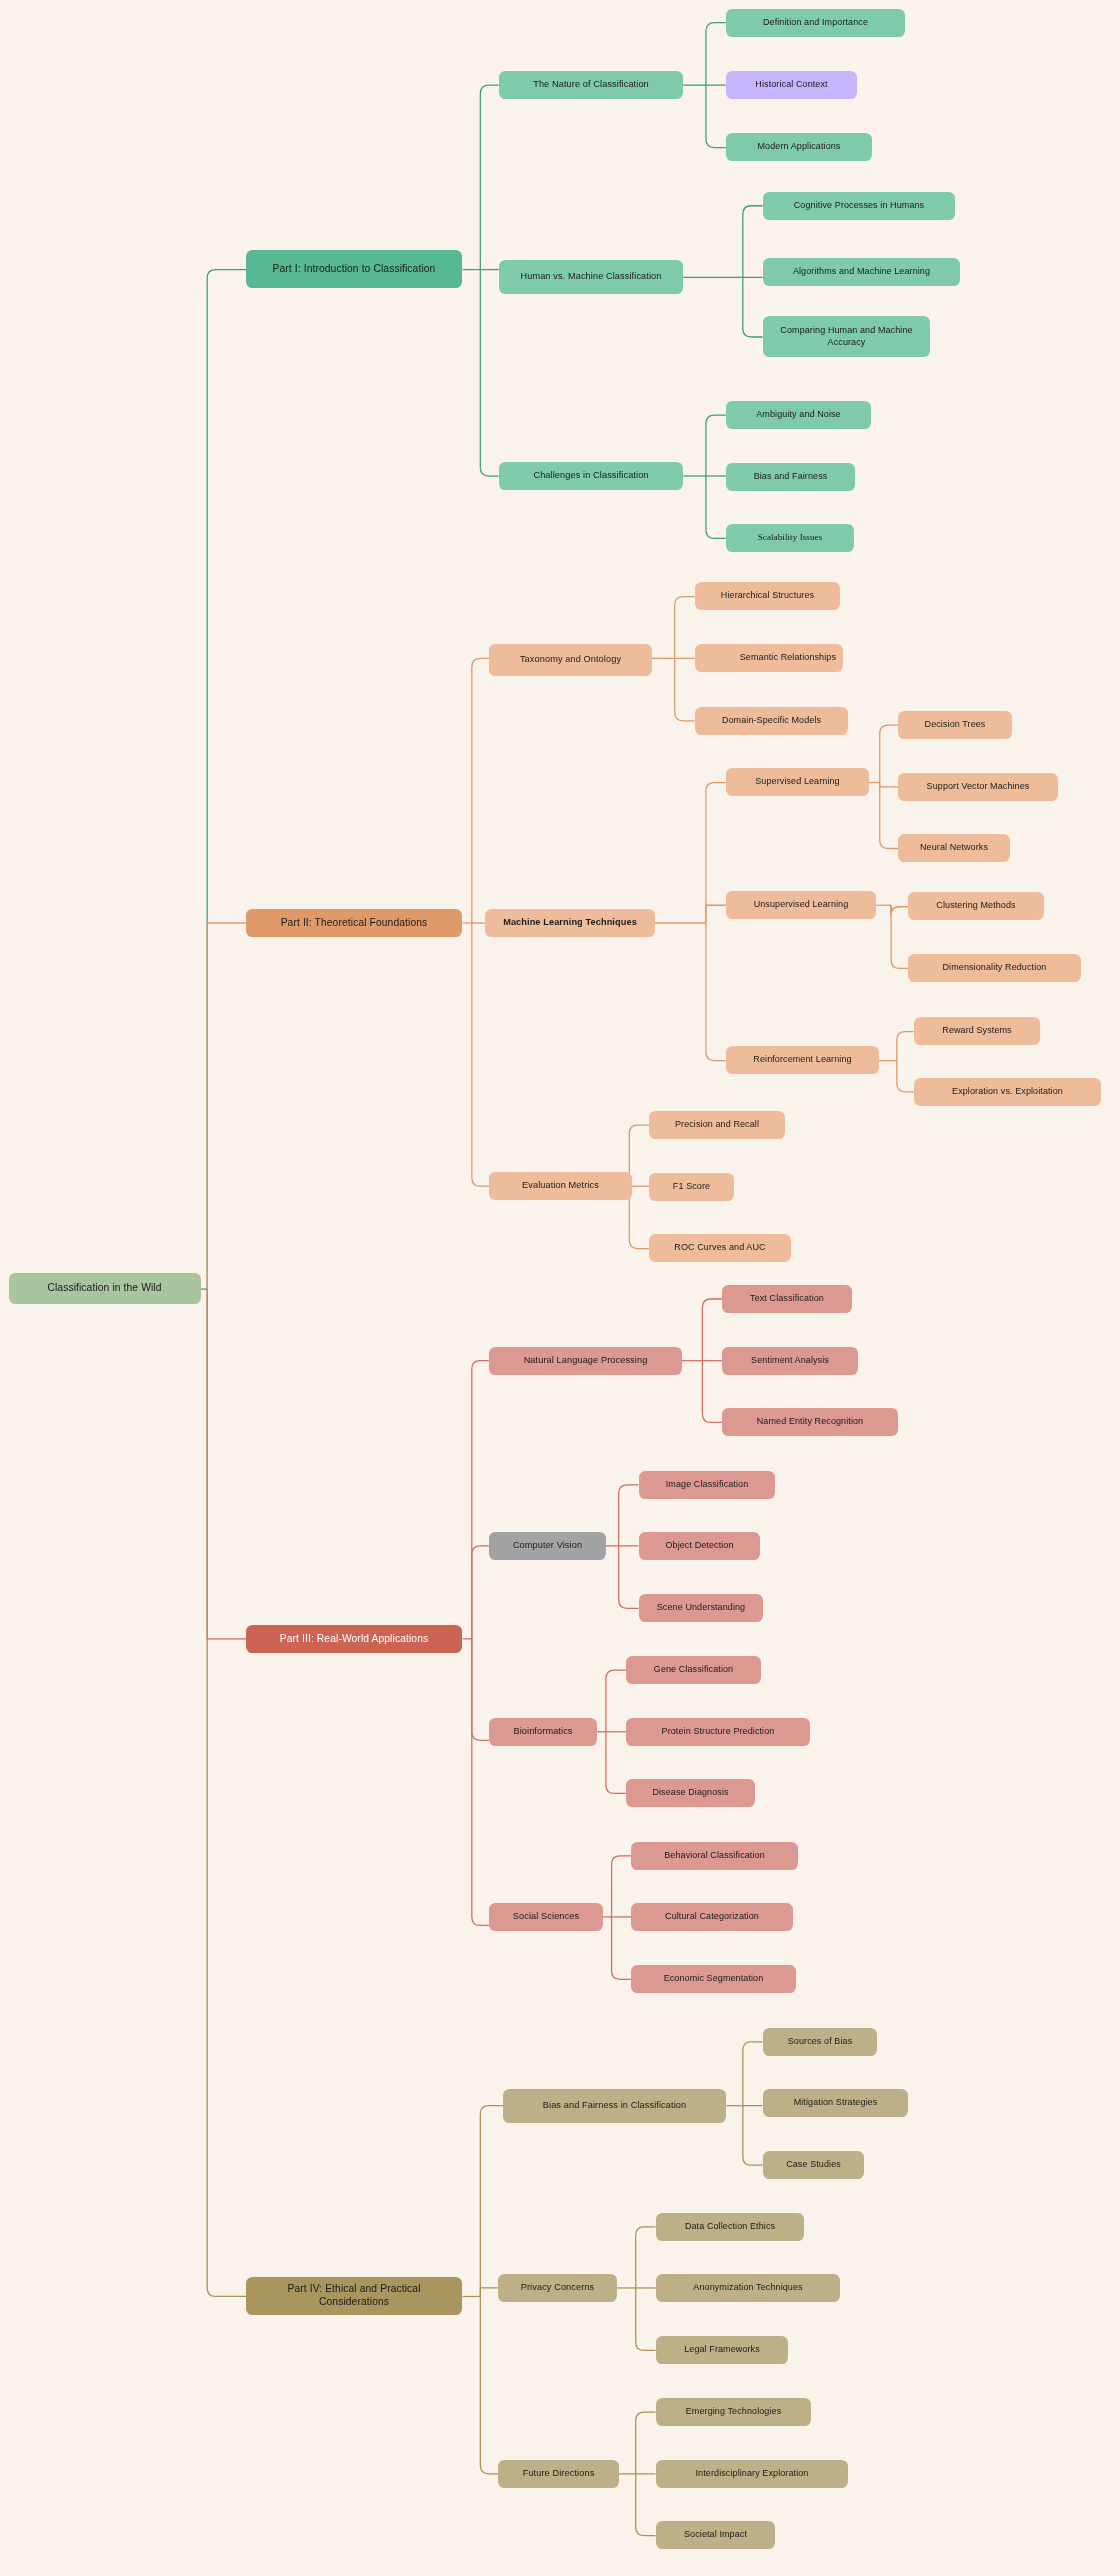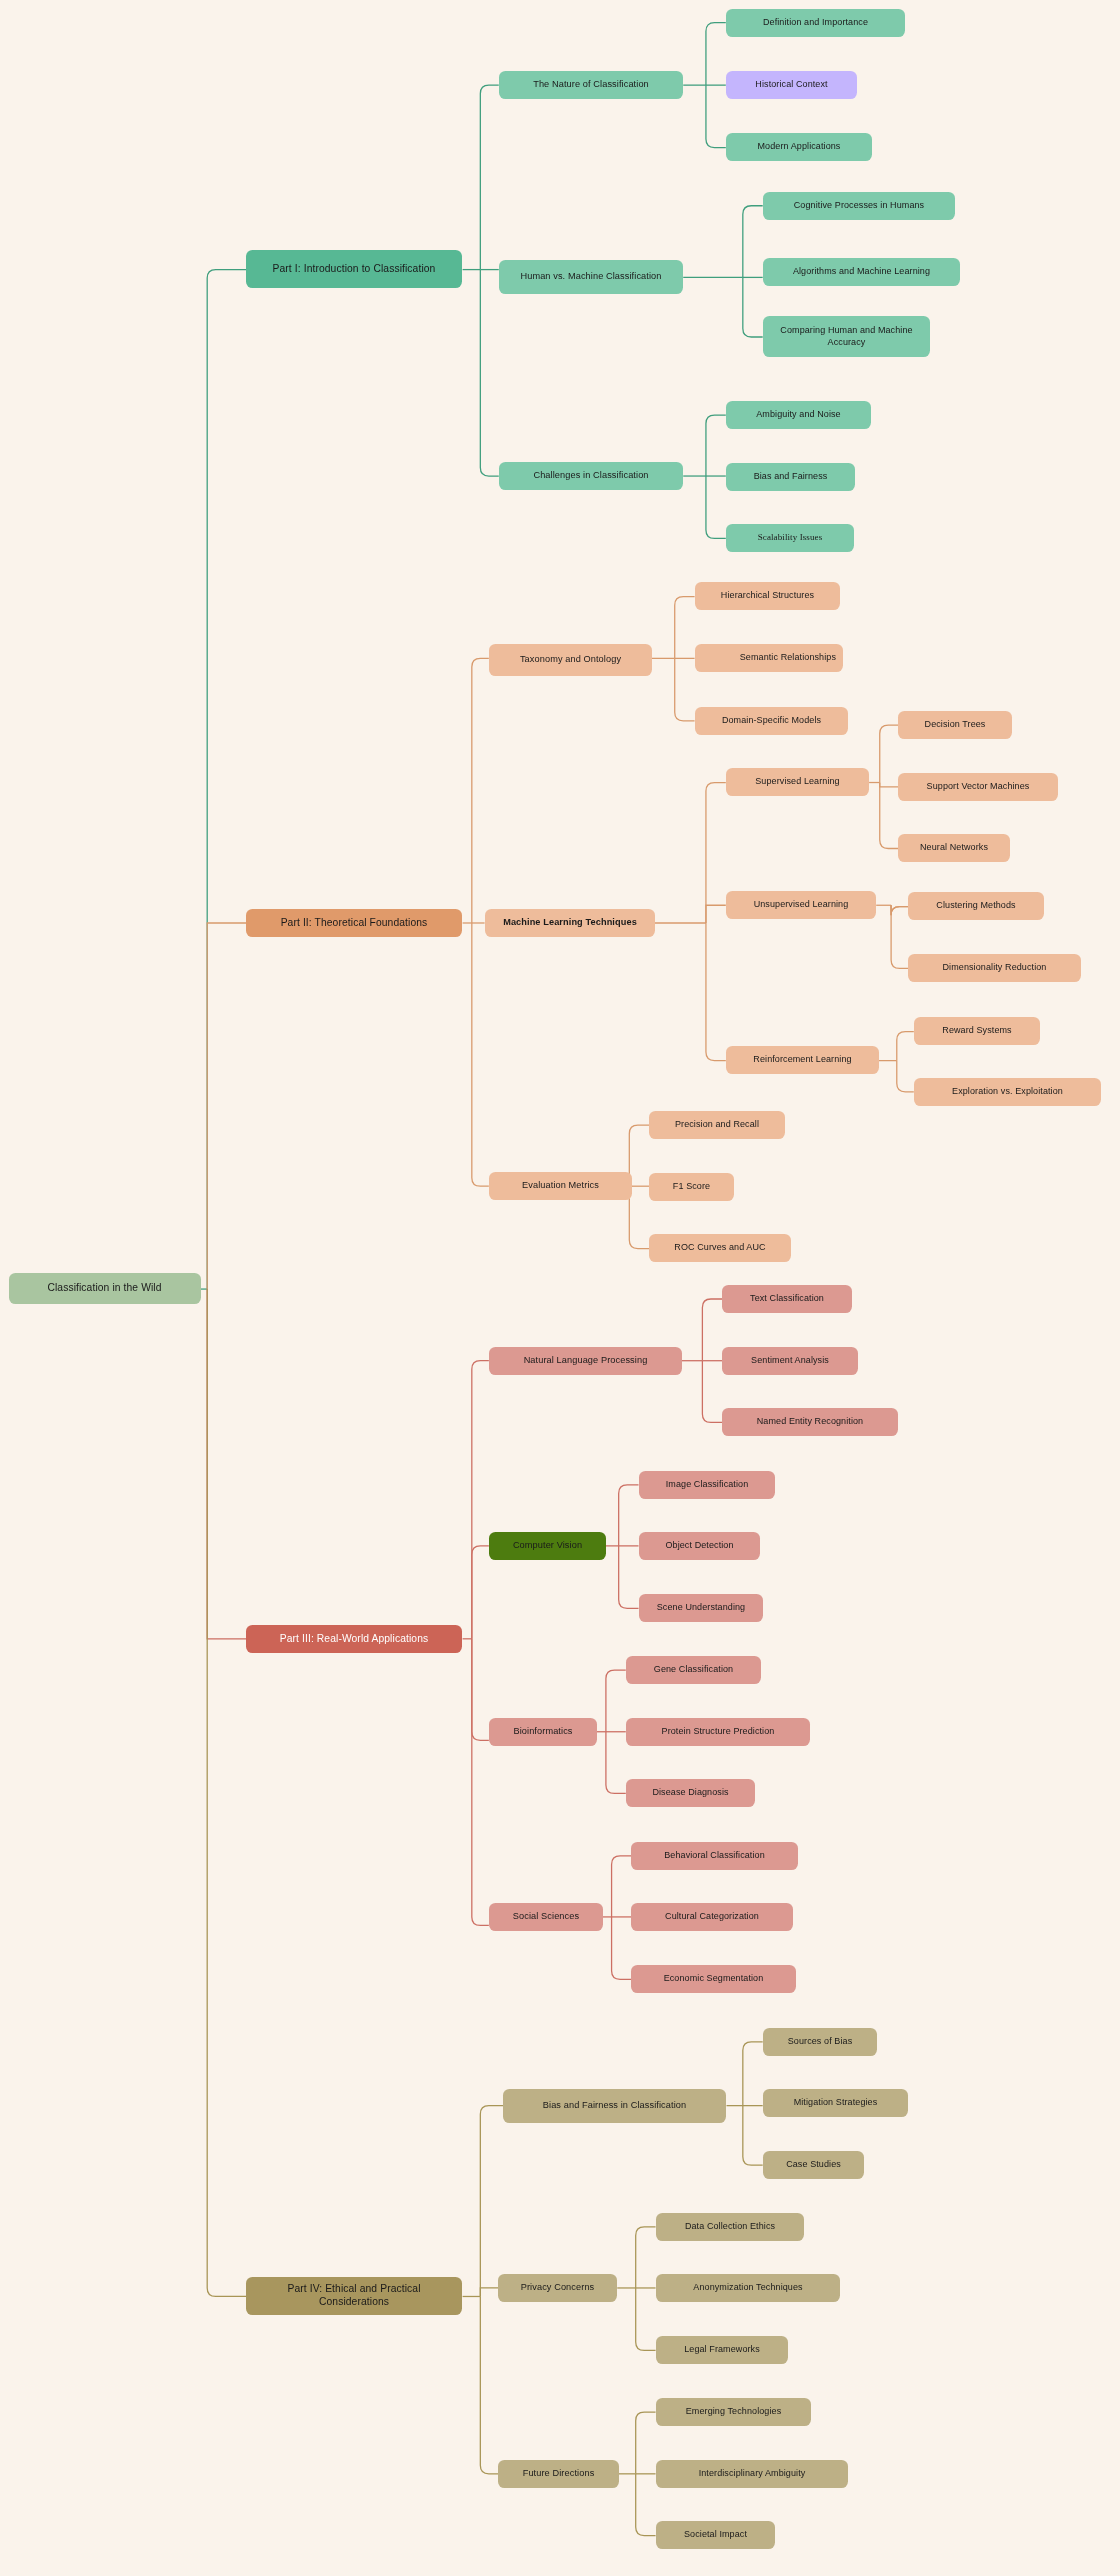--- a/index.html
+++ b/index.html
@@ -288,21 +288,21 @@
   <div class="node lvl3" style="left:722px;top:1285px;width:130px;height:28px;background:#dc9991;">
     <span>Text Classification</span>
   </div>
   <div class="node lvl3" style="left:722px;top:1347px;width:136px;height:28px;background:#dc9991;">
     <span>Sentiment Analysis</span>
   </div>
   <div class="node lvl3" style="left:722px;top:1408px;width:176px;height:28px;background:#dc9991;">
     <span>Named Entity Recognition</span>
   </div>
 
-  <div class="node lvl2" style="left:489px;top:1532px;width:117px;height:28px;background:#4d7c0f;">
+  <div class="node lvl2" style="left:489px;top:1532px;width:117px;height:28px;background:#a3a3a3;">
     <span>Computer Vision</span>
   </div>
   <div class="node lvl3" style="left:639px;top:1471px;width:136px;height:28px;background:#dc9991;">
     <span>Image Classification</span>
   </div>
   <div class="node lvl3" style="left:639px;top:1532px;width:121px;height:28px;background:#dc9991;">
     <span>Object Detection</span>
   </div>
   <div class="node lvl3" style="left:639px;top:1594px;width:124px;height:28px;background:#dc9991;">
     <span>Scene Understanding</span>
@@ -364,19 +364,19 @@
     <span>Legal Frameworks</span>
   </div>
 
   <div class="node lvl2" style="left:498px;top:2460px;width:121px;height:28px;background:#bdb086;">
     <span>Future Directions</span>
   </div>
   <div class="node lvl3" style="left:656px;top:2398px;width:155px;height:28px;background:#bdb086;">
     <span>Emerging Technologies</span>
   </div>
   <div class="node lvl3" style="left:656px;top:2460px;width:192px;height:28px;background:#bdb086;">
-    <span>Interdisciplinary Ambiguity</span>
+    <span>Interdisciplinary Exploration</span>
   </div>
   <div class="node lvl3" style="left:656px;top:2521px;width:119px;height:28px;background:#bdb086;">
     <span>Societal Impact</span>
   </div>
 </div>
 
 
 </body></html>

